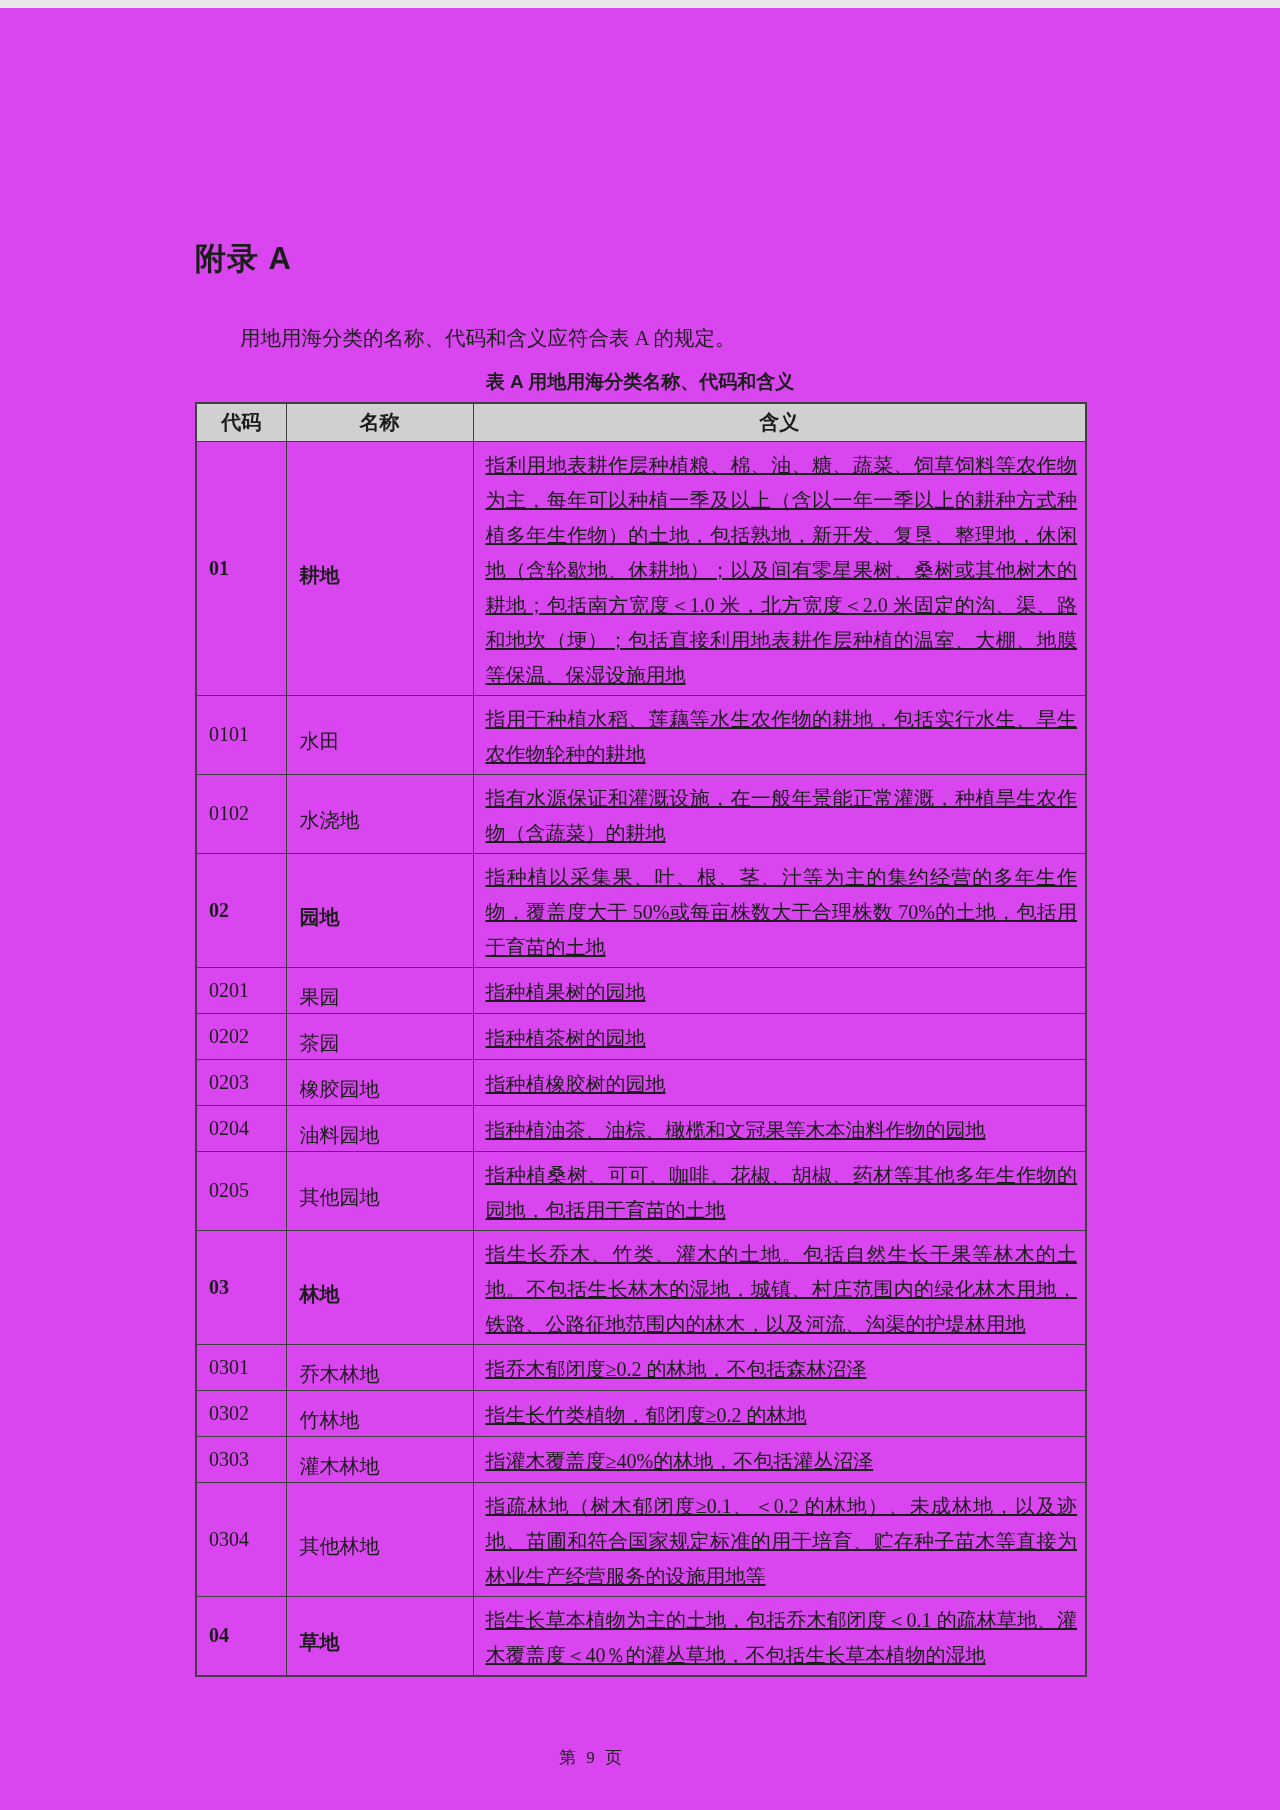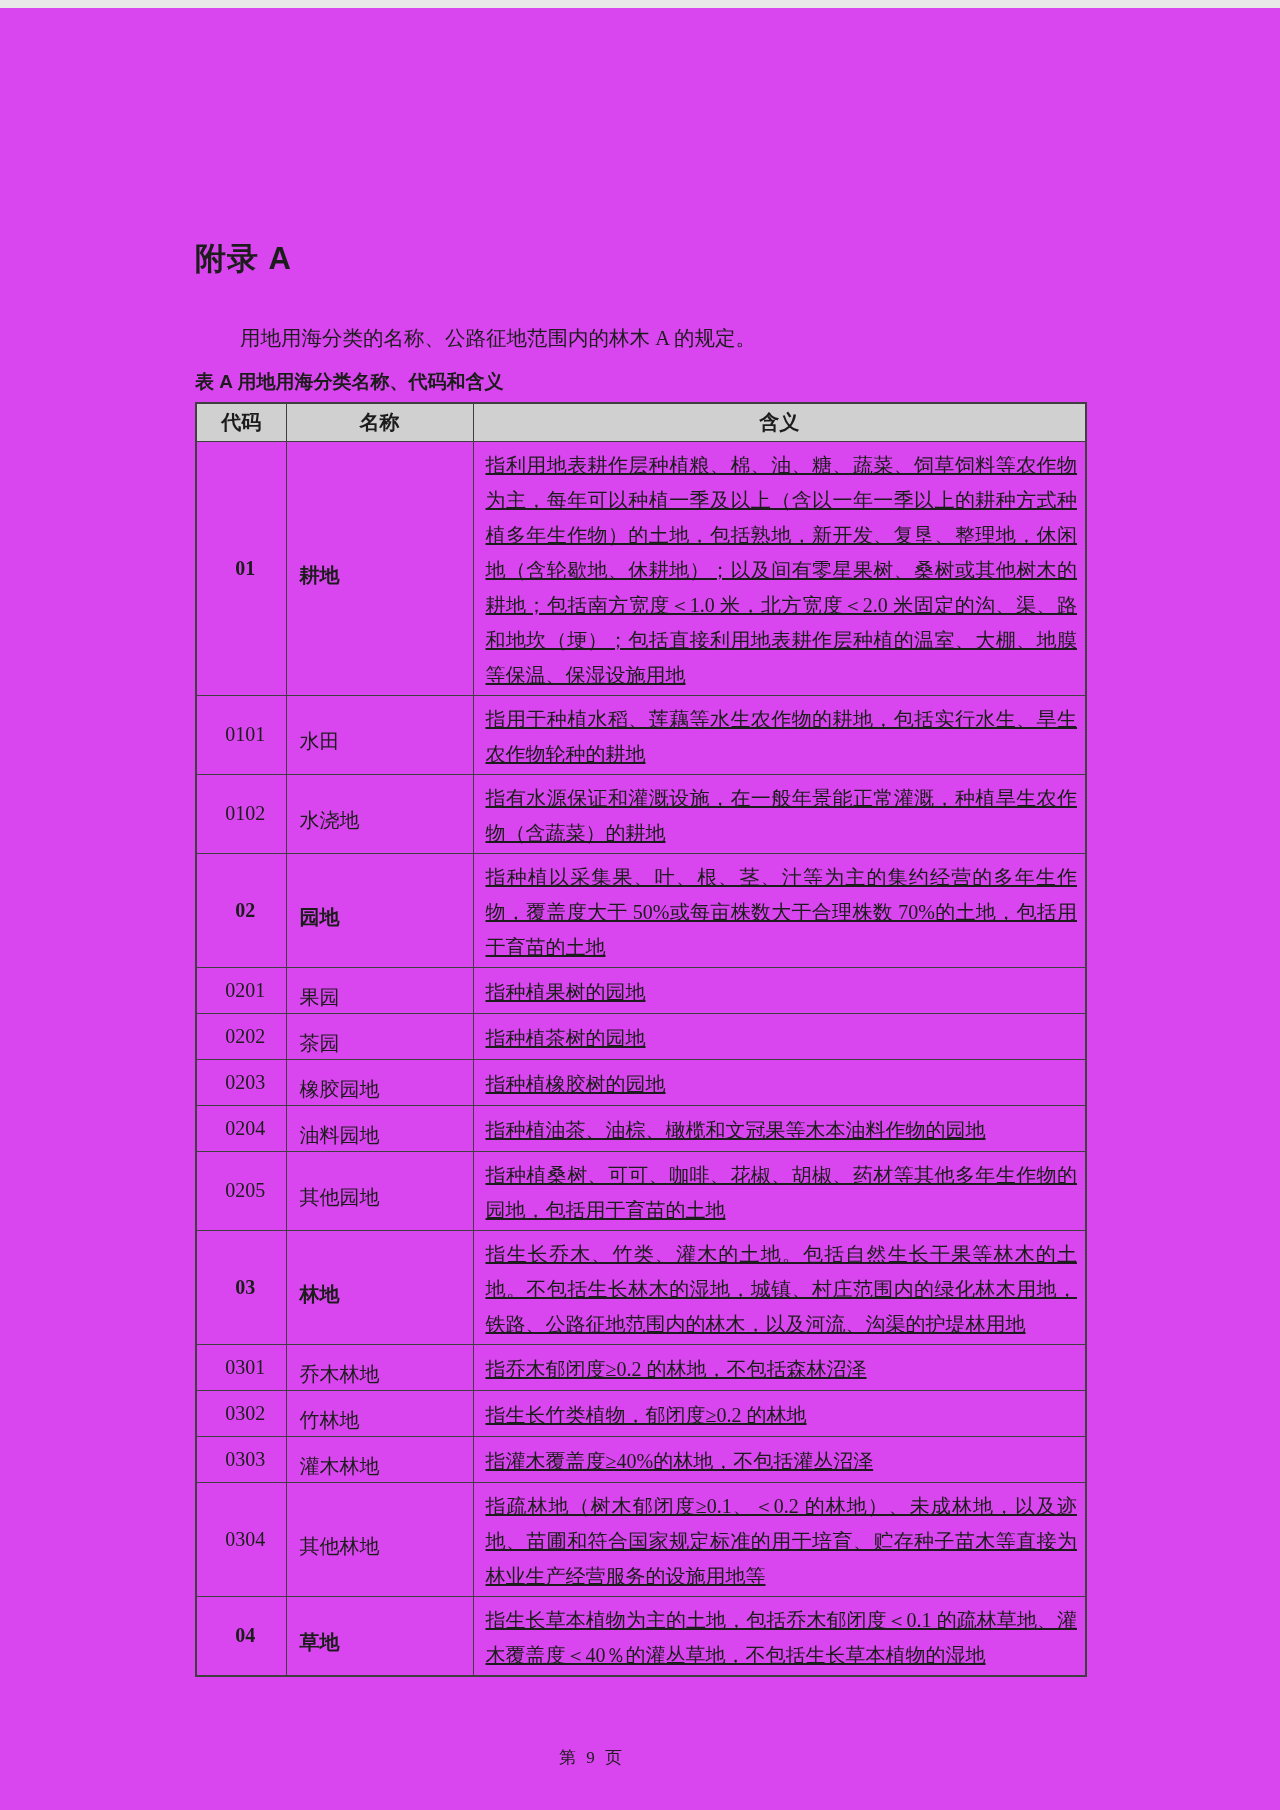--- a/index.html
+++ b/index.html
@@ -27,20 +27,21 @@
     letter-spacing:1px;
   }
   .intro{
     margin:44px 0 0 0;
     font-size:20.5px;
     line-height:1.4;
     text-indent:2.2em;
   }
   .caption{
     margin:16px 0 7px 0;
+    text-align:center;
     font-size:19px;
     font-weight:bold;
     font-family:"Liberation Sans","DejaVu Sans",sans-serif;
   }
   table.cls{
     width:890px;
     border-collapse:collapse;
     table-layout:fixed;
     border:2px solid var(--border,#3f3f3f);
   }
@@ -53,21 +54,21 @@
   }
   table.cls thead th{
     background:var(--header-bg,#d0d0d0);
     font-weight:bold;
     text-align:center;
     height:33px;
     padding:2px 4px;
   }
   td.code{
     padding:2px 4px 2px 12px;
-    text-align:center;
+    text-align:left;
   }
   td.name{
     padding:16px 4px 2px 13px;
     text-align:left;
   }
   td.meaning{
     padding:6px 8px 2px 12px;
     line-height:35px;
     text-align:left;
     text-align:justify;
@@ -84,21 +85,21 @@
   }
 </style>
 </head>
 <body>
 
 <div class="page" style="--header-bg: #d0d0d0; --border: #3f3f3f; --text: #1c1c1c;">
   <div class="content">
 
     <h1 class="appendix-heading">附录 A</h1>
 
-    <p class="intro">用地用海分类的名称、公路征地范围内的林木 A 的规定。</p>
+    <p class="intro">用地用海分类的名称、代码和含义应符合表 A 的规定。</p>
 
     <div class="caption">表 A 用地用海分类名称、代码和含义</div>
 
     <table class="cls">
       <colgroup>
         <col style="width:90px">
         <col style="width:187px">
         <col style="width:613px">
       </colgroup>
       <thead>

